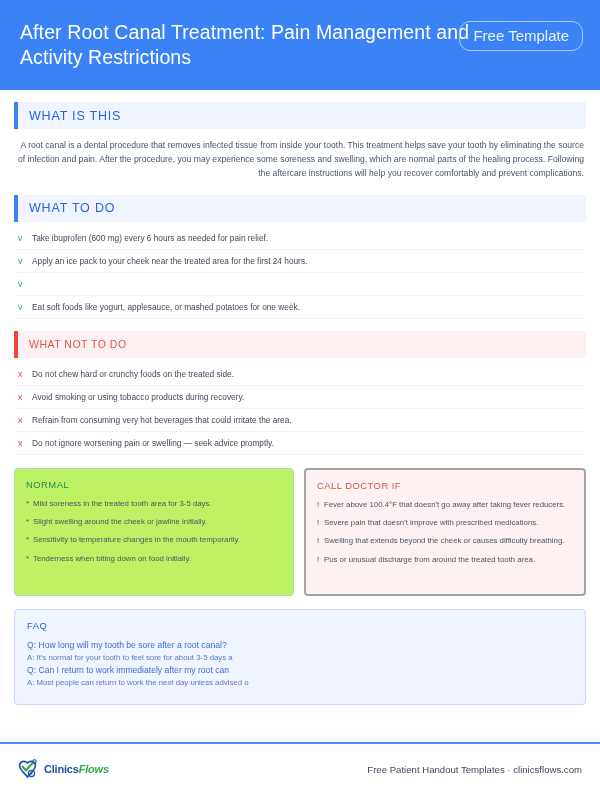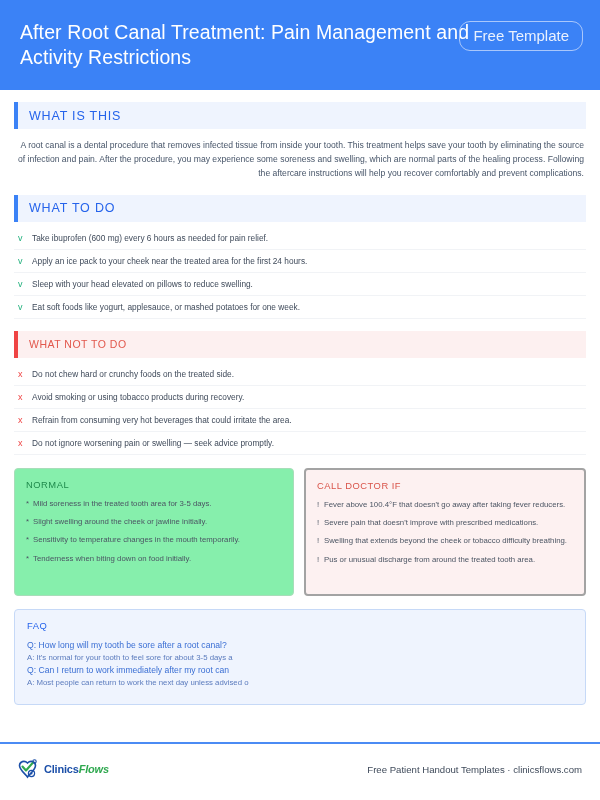--- a/index.html
+++ b/index.html
@@ -60,21 +60,21 @@
   }
   .li.no .mk{color:#ef4444;}
   .li .tx{flex:1;}
 
   
   .cards{display:flex;gap:10px;margin-top:13px;}
   .card{
     flex:1;box-sizing:border-box;border-radius:4px;padding:10px 11px 10px 11px;
     min-height:128px;
   }
-  .card.normal{background:#86efac;border:1px solid #a8ddb9;}
+  .card.normal{background:#bef264;border:1px solid #a8ddb9;}
   .card.call{background:#fdf1f1;border:2px solid #a3a3a3;}
   .card-title{font-size:9.4px;letter-spacing:.5px;margin-bottom:8px;}
   .card.normal .card-title{color:#1f8a4c;}
   .card.call .card-title{color:#d9544a;}
   .card .row{
     display:flex;font-size:7.8px;line-height:11.4px;color:#4b5563;
     margin-bottom:7px;
   }
   .card .row .mk{flex:0 0 7px;}
   .card.normal .row .mk{color:#4b5563;}
@@ -130,21 +130,20 @@
       <div class="li">
         <span class="mk">v</span>
         <span class="tx">Take ibuprofen (600 mg) every 6 hours as needed for pain relief.</span>
       </div>
       <div class="li">
         <span class="mk">v</span>
         <span class="tx">Apply an ice pack to your cheek near the treated area for the first 24 hours.</span>
       </div>
       <div class="li">
         <span class="mk">v</span>
-        <span class="tx">Sleep with your head elevated on pillows to reduce swelling.</span>
       </div>
       <div class="li">
         <span class="mk">v</span>
         <span class="tx">Eat soft foods like yogurt, applesauce, or mashed potatoes for one week.</span>
       </div>
     </div>
 
     <div class="sec-head danger">
       <div class="bar"></div>
       <div class="txt">WHAT NOT TO DO</div>
@@ -195,21 +194,21 @@
         <div class="row">
           <span class="mk">!</span>
           <span class="tx">Fever above 100.4°F that doesn't go away after taking fever reducers.</span>
         </div>
         <div class="row">
           <span class="mk">!</span>
           <span class="tx">Severe pain that doesn't improve with prescribed medications.</span>
         </div>
         <div class="row">
           <span class="mk">!</span>
-          <span class="tx">Swelling that extends beyond the cheek or tobacco difficulty breathing.</span>
+          <span class="tx">Swelling that extends beyond the cheek or causes difficulty breathing.</span>
         </div>
         <div class="row">
           <span class="mk">!</span>
           <span class="tx">Pus or unusual discharge from around the treated tooth area.</span>
         </div>
       </div>
 
     </div>
 
     <div class="faq">

